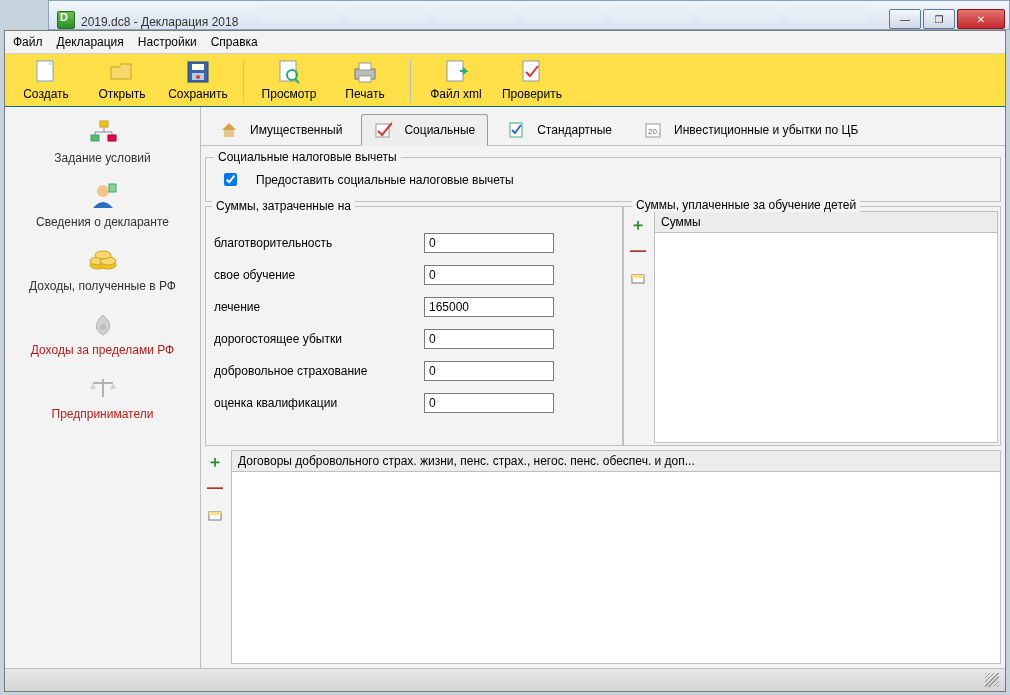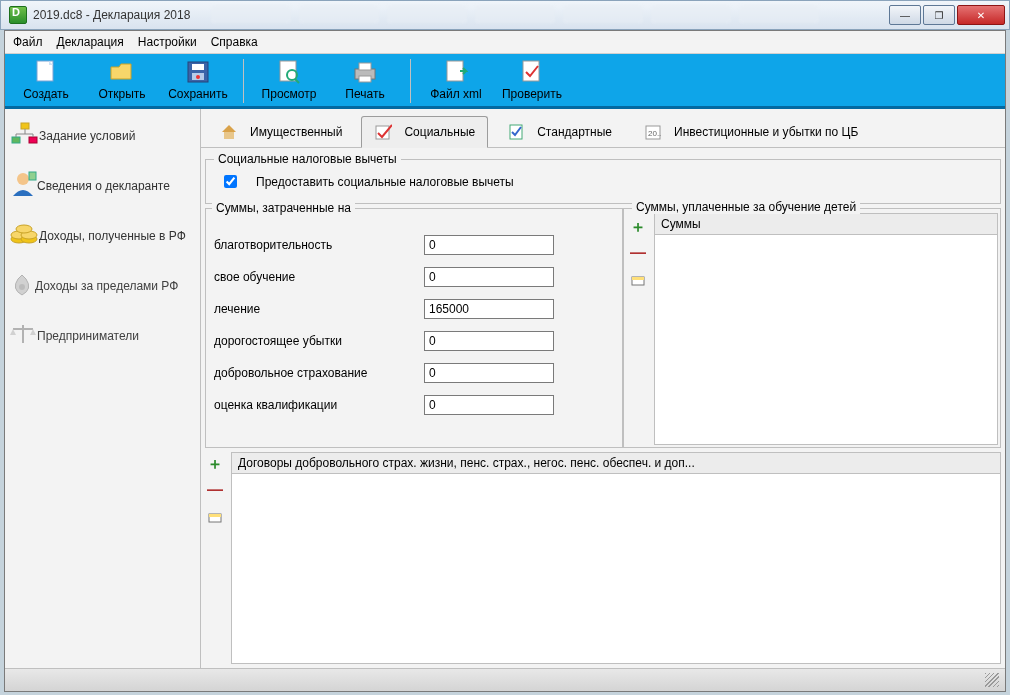--- a/index.html
+++ b/index.html
@@ -1,37 +1,37 @@
 <!DOCTYPE html>
 <html><head>
 <meta charset="utf-8">
 <style>
 html,body{margin:0;padding:0;font-family:Tahoma,Arial,sans-serif;font-size:12px;color:#000;background:#c5d3dc;}
 .window{width:1010px;height:695px;position:relative;box-sizing:border-box;background:#c5d3dc;}
-.titlebar{height:28px;background:linear-gradient(#f0f5fa,#d9e3ef);border:1px solid #8aa3bb;display:flex;align-items:center;padding:0 2px;position:relative;}
+.titlebar{height:28px;background:linear-gradient(#f0f5fa,#d9e3ef);border:1px solid #8aa3bb;display:flex;align-items:flex-end;padding:0 2px;position:relative;margin-left:48px;}
 .titlebar .app-icon{width:16px;height:16px;margin:0 6px;background:linear-gradient(#6fbf4a,#2b8f2b);border:1px solid #1d6f1d;border-radius:2px;position:relative;}
 .titlebar .app-icon::after{content:"D";position:absolute;left:2px;top:-1px;color:#fff;font-weight:bold;font-size:11px;}
 .titlebar .title{flex:1;font-size:12px;color:#333;}
 .blurtabs{position:absolute;left:210px;top:4px;right:120px;height:20px;display:flex;gap:8px;opacity:.55;}
 .blurtabs span{width:80px;height:18px;background:#e8eef5;border-radius:3px;filter:blur(1px);}
 .winctrls{display:flex;gap:2px;margin-right:2px;}
 .winbtn{width:30px;height:18px;border:1px solid #5e7896;border-radius:2px;background:linear-gradient(#f2f5f9,#cfd9e6);display:flex;align-items:center;justify-content:center;color:#333;font-size:10px;cursor:pointer;}
 .winbtn.close{background:linear-gradient(#e57373,#c62828);border-color:#8c1515;color:#fff;width:46px;}
 .appframe{margin:0 4px 4px;border:1px solid #7a7a7a;background:#ececec;height:660px;display:flex;flex-direction:column;}
 .menubar{background:#f3f3f3;padding:4px 8px;border-bottom:1px solid #d0d0d0;display:flex;gap:14px;}
 .menubar span{cursor:pointer;}
-.toolbar{background:#0ea5e9;padding:3px 6px;display:flex;align-items:flex-end;gap:6px;border-bottom:3px solid #0369a1;}
+.toolbar{background:#fde047;padding:3px 6px;display:flex;align-items:flex-end;gap:6px;border-bottom:1px solid #0369a1;}
 .tbtn{display:flex;flex-direction:column;align-items:center;min-width:62px;padding:2px 4px;cursor:pointer;}
 .tbtn .ic{width:26px;height:26px;margin-bottom:2px;display:flex;align-items:center;justify-content:center;}
 .tbtn .lbl{font-size:12px;}
 .sep{width:1px;height:44px;background:#c0c0c0;margin:0 4px;}
 .body{flex:1;display:flex;min-height:0;}
 .sidebar{width:195px;background:#f3f3f3;border-right:1px solid #bfbfbf;padding-top:4px;}
-.navitem{display:flex;align-items:center;padding:6px 4px 10px;text-align:center;cursor:pointer;color:#333;}
-.navitem.disabled{color:#404040;}
+.navitem{display:flex;flex-direction:column;align-items:center;padding:6px 4px 10px;text-align:center;cursor:pointer;color:#333;}
+.navitem.disabled{color:#b91c1c;}
 .navitem .nic{height:30px;display:flex;align-items:center;justify-content:center;margin-bottom:4px;font-size:22px;}
 .navitem.active{background:linear-gradient(#fdfdfd,#e3e3e3);border:1px solid #9c9c9c;border-radius:2px;margin:0 4px;}
 .main{flex:1;background:#f3f3f3;display:flex;flex-direction:column;min-width:0;}
 .tabbar{display:flex;align-items:center;padding:6px 6px 0;gap:6px;border-bottom:1px solid #bfbfbf;background:#f3f3f3;}
 .tab{display:flex;align-items:center;gap:12px;padding:6px 12px;border:1px solid transparent;border-bottom:none;cursor:pointer;border-radius:3px 3px 0 0;}
 .tab.active{background:#eee;border-color:#9c9c9c;position:relative;top:1px;border-bottom:1px solid #eee;}
 .tab .tic{width:18px;height:18px;display:flex;align-items:center;justify-content:center;font-size:14px;}
 .content{flex:1;padding:4px 4px;display:flex;flex-direction:column;min-height:0;overflow:hidden;}
 fieldset{border:1px solid #bfbfbf;margin:0 0 4px;padding:4px 8px 8px;}
 legend{font-size:12px;padding:0 4px;}

